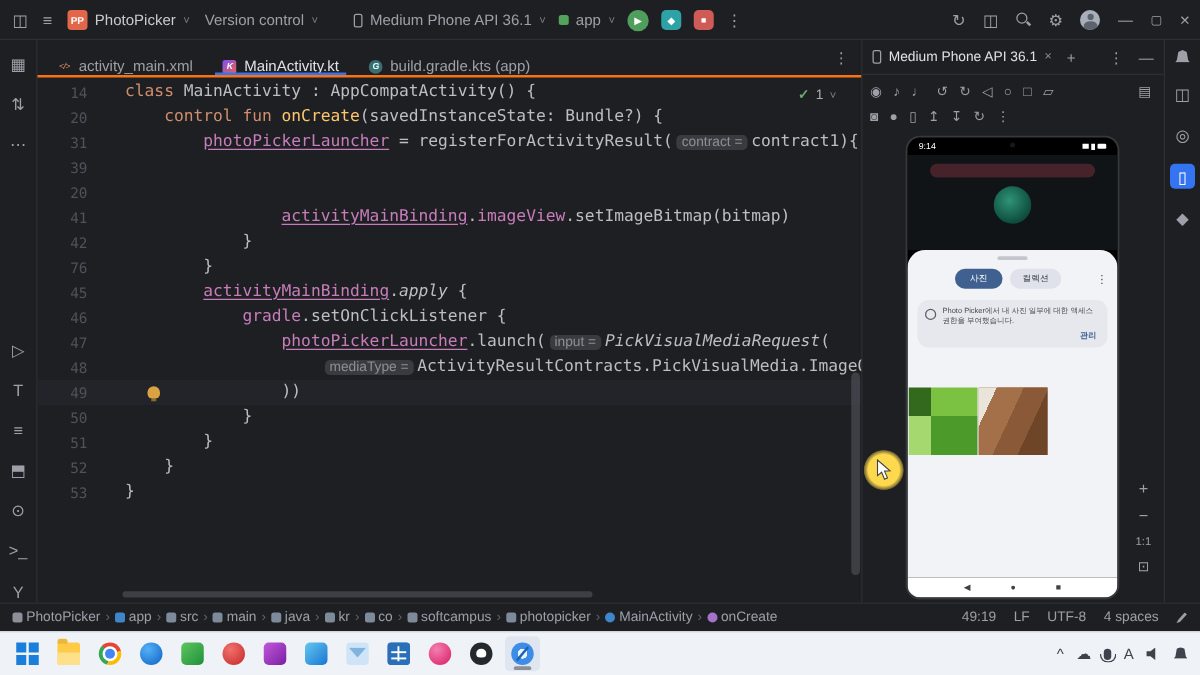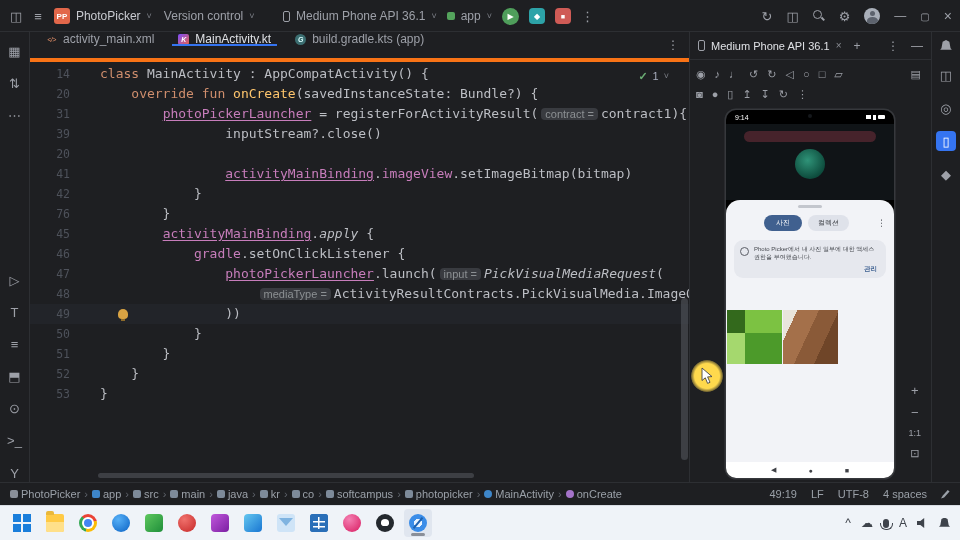--- a/index.html
+++ b/index.html
@@ -29,21 +29,21 @@
 
   
   .content{position:absolute;top:32px;left:0;width:960px;height:450px}
   .left-strip{position:absolute;left:0;top:0;width:30px;height:450px;border-right:1px solid #2d2f33;display:flex;flex-direction:column;align-items:center;padding-top:10px;gap:14px}
   .strip-ic{color:#9da0a8;font-size:13px;line-height:1;width:20px;height:20px;display:flex;align-items:center;justify-content:center;border-radius:4px}
   .strip-ic.active{background:#3574f0;color:#fff}
   .spacer{height:132px}
 
   
   .editor-col{position:absolute;left:30px;top:0;width:660px;height:450px;border-right:1px solid #2d2f33}
-  .tabbar{position:absolute;top:0;left:0;right:0;height:30px;border-bottom:4px solid #f97316;display:flex;align-items:flex-start;padding-left:4px}
+  .tabbar{position:absolute;top:0;left:0;right:0;height:30px;border-bottom:2px solid #f97316;display:flex;align-items:flex-end;padding-left:4px}
   .tab{display:flex;align-items:center;gap:6px;padding:0 12px;font-size:12px;color:#9da0a8;position:relative}
   .tab.active{color:#dfe1e5}
   .tab.active::after{content:"";position:absolute;left:6px;right:6px;bottom:0;height:2px;background:#3574f0}
   .fi{width:11px;height:11px;display:inline-flex;align-items:center;justify-content:center;font-size:7px;flex:none}
   .fi-xml{color:#e8926a}
   .fi-xml::before{content:"</>";font-size:7px;letter-spacing:-.5px}
   .fi-kotlin{background:linear-gradient(135deg,#7c4dff,#e8634a);color:#fff;border-radius:2px;font-size:7px;font-weight:bold}
   .fi-kotlin::before{content:"K"}
   .fi-gradle{background:#3b6e71;color:#dff;border-radius:50%;font-size:7px;font-weight:bold}
   .fi-gradle::before{content:"G"}
@@ -233,29 +233,28 @@
         <span class="tab-kebab">⋮</span>
       </div>
       <div class="code-area">
         <div id="code-lines">
             <div class="cl">
               <span class="ln">14</span>
               <span class="lc"><span class="seg-k">class </span><span class="seg-p">MainActivity : AppCompatActivity() {</span></span>
             </div>
             <div class="cl">
               <span class="ln">20</span>
-              <span class="lc"><span class="seg-p">    </span><span class="seg-k">override fun </span><span class="seg-f">onCreate</span><span class="seg-p">(savedInstanceState: Bundle?) {</span></span>
+              <span class="lc"><span class="seg-p">    </span><span class="seg-k">control fun </span><span class="seg-f">onCreate</span><span class="seg-p">(savedInstanceState: Bundle?) {</span></span>
             </div>
             <div class="cl">
               <span class="ln">31</span>
               <span class="lc"><span class="seg-p">        </span><span class="seg-v">photoPickerLauncher</span><span class="seg-p"> = registerForActivityResult(</span><span class="seg-h">contract =</span><span class="seg-p">contract1){</span></span>
             </div>
             <div class="cl">
               <span class="ln">39</span>
-              <span class="lc"><span class="seg-p">                inputStream?.close()</span></span>
             </div>
             <div class="cl">
               <span class="ln">20</span>
               <span class="lc"></span>
             </div>
             <div class="cl">
               <span class="ln">41</span>
               <span class="lc"><span class="seg-p">                </span><span class="seg-v">activityMainBinding</span><span class="seg-p">.</span><span class="seg-w">imageView</span><span class="seg-p">.setImageBitmap(bitmap)</span></span>
             </div>
             <div class="cl">

